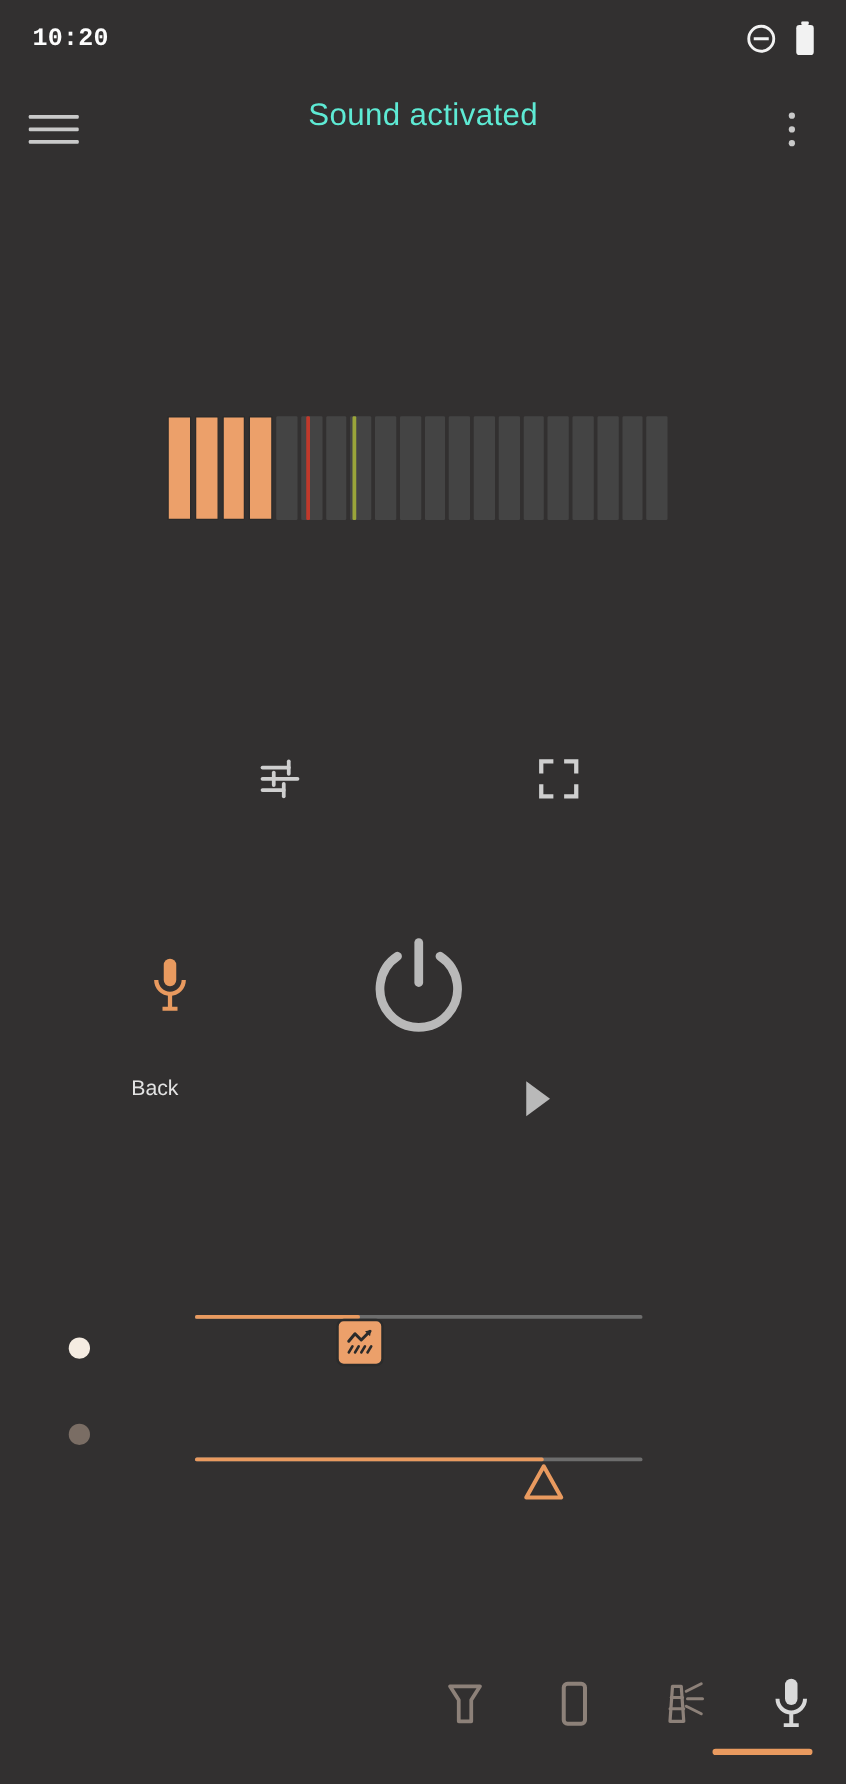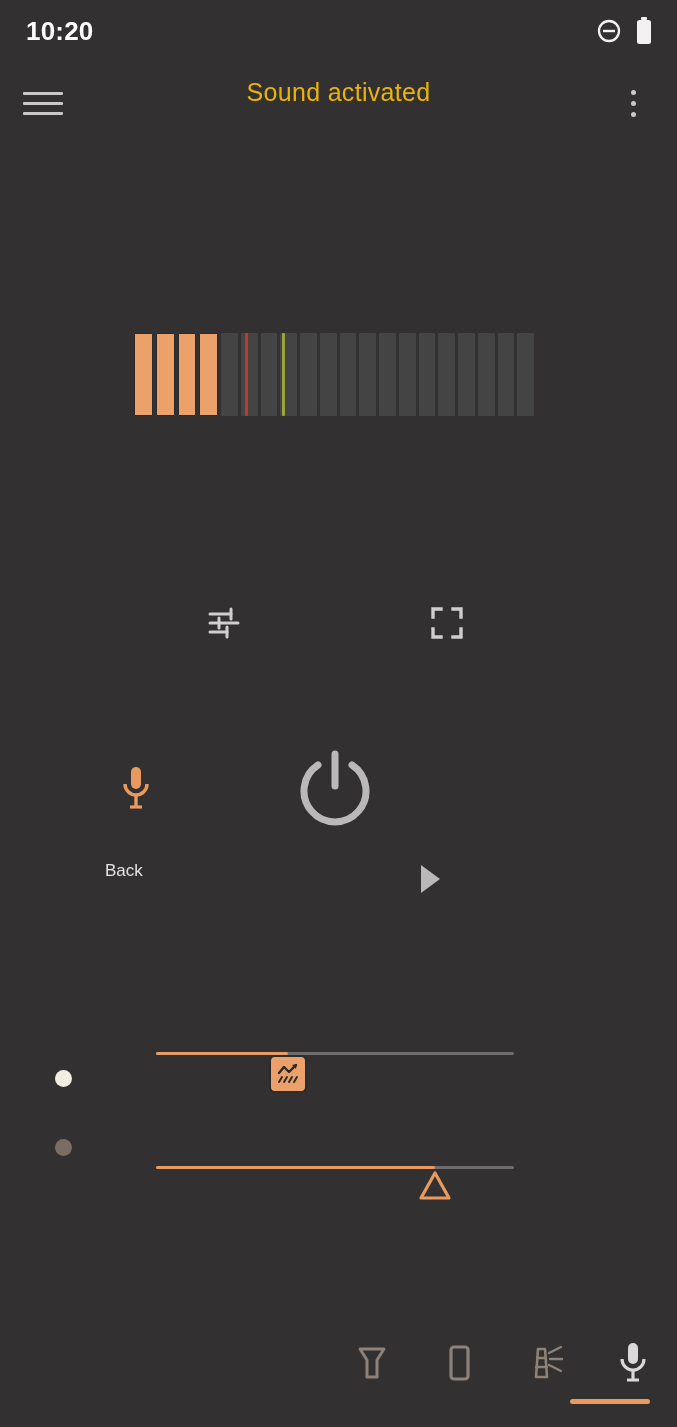--- a/index.html
+++ b/index.html
@@ -23,23 +23,24 @@
     position: absolute;
     left: 0; top: 0;
     width: 677px; height: 62px;
     display: flex;
     align-items: center;
     justify-content: space-between;
     padding: 0 24px 0 26px;
   }
   #status-clock {
     color: #fdfdfd;
-    font-size: 26px;
+    font-size: 20px;
     font-weight: 700;
     letter-spacing: 0.2px;
+    font-family: Liberation Mono, monospace;
   }
   #status-right {
     display: flex;
     align-items: center;
     gap: 13px;
   }
   .sb-icon { display: block; }
 
   
   #app-bar {
@@ -62,21 +63,21 @@
     display: block;
     height: 3px;
     background: #c9c9c9;
     border-radius: 1px;
   }
   #app-title {
     position: absolute;
     left: 0; top: 16px;
     width: 677px;
     text-align: center;
-    color: #eab308;
+    color: #5eead4;
     font-size: 25px;
     letter-spacing: 0.3px;
   }
   #overflow-button {
     position: absolute;
     right: 24px; top: 18px;
     width: 40px; height: 46px;
     display: flex;
     flex-direction: column;
     align-items: center;

